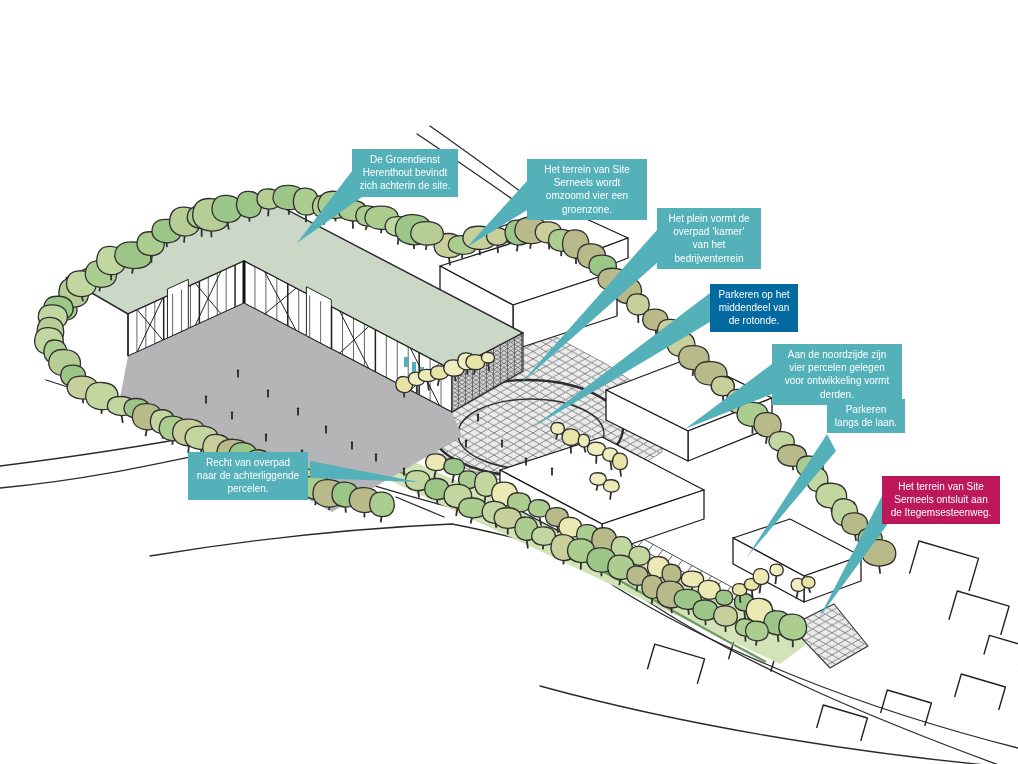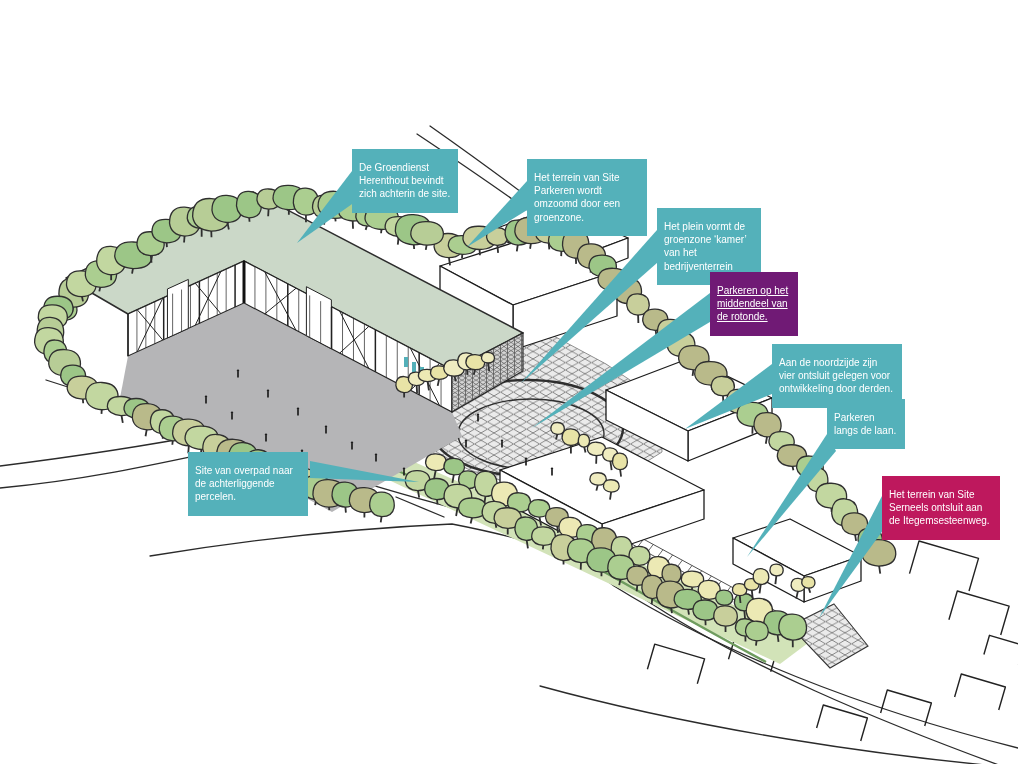--- a/index.html
+++ b/index.html
@@ -1,21 +1,21 @@
 <!DOCTYPE html>
 <html><head>
 <meta charset="utf-8">
 <title>Site plan</title>
 <style>
   html,body{margin:0;padding:0;background:#fff;}
   .stage{position:relative;width:1018px;height:764px;background:#fff;overflow:hidden;
          font-family:"Liberation Sans",sans-serif;}
   .stage svg{position:absolute;left:0;top:0;}
-  .ann{position:absolute;color:#fff;font-size:10px;line-height:1.32;padding:12px 7px;
-       background:#54b1ba;}
+  .ann{position:absolute;color:#fff;font-size:10px;line-height:1.32;padding:4px 7px;
+       background:#54b1ba;text-align:center;}
 </style>
 </head>
 <body>
 
 <div class="stage">
   <svg id="scene" width="1018" height="764" viewBox="0 0 1018 764">
       <defs>
         <pattern id="xh" width="13" height="7.4" patternUnits="userSpaceOnUse">
           <path d="M0,3.7 L6.5,0 L13,3.7 M0,3.7 L6.5,7.4 L13,3.7" stroke="#5d5d5d" stroke-width="0.7" fill="none"></path>
         </pattern>
@@ -506,21 +506,21 @@
         <polygon points="657,230 666,255 521,383" fill="#54b1ba"></polygon>
         <polygon points="710,293 720,316 532,428" fill="#54b1ba"></polygon>
         <polygon points="772,364 782,390 685,429" fill="#54b1ba"></polygon>
         <polygon points="827,434 836,451 747,557" fill="#54b1ba"></polygon>
         <polygon points="882,496 892,518 819,618" fill="#54b1ba"></polygon>
         <polygon points="310,461 310,478 419,482" fill="#54b1ba"></polygon>
       </g>
     </svg>
   <div id="labels">
       <div class="ann" style="left: 352px; top: 149px; width: 92px; background: rgb(84, 177, 186); color: rgb(255, 255, 255);">De Groendienst Herenthout bevindt zich achterin de site.</div>
-      <div class="ann" style="left: 527px; top: 159px; width: 106px; background: rgb(84, 177, 186); color: rgb(255, 255, 255);">Het terrein van Site Parkeren wordt omzoomd door een groenzone.</div>
-      <div class="ann" style="left: 657px; top: 208px; width: 90px; background: rgb(84, 177, 186); color: rgb(255, 255, 255);">Het plein vormt de groenzone ‘kamer’ van het bedrijventerrein</div>
-      <div class="ann" style="left: 710px; top: 272px; width: 74px; background: #701a75; color: rgb(255, 255, 255); text-decoration: underline;">Parkeren op het middendeel van de rotonde.</div>
-      <div class="ann" style="left: 772px; top: 344px; width: 116px; background: rgb(84, 177, 186); color: rgb(255, 255, 255);">Aan de noordzijde zijn vier ontsluit gelegen voor ontwikkeling door derden.</div>
+      <div class="ann" style="left: 527px; top: 159px; width: 106px; background: rgb(84, 177, 186); color: rgb(255, 255, 255);">Het terrein van Site Serneels wordt omzoomd vier een groenzone.</div>
+      <div class="ann" style="left: 657px; top: 208px; width: 90px; background: rgb(84, 177, 186); color: rgb(255, 255, 255);">Het plein vormt de overpad ‘kamer’ van het bedrijventerrein</div>
+      <div class="ann" style="left: 710px; top: 284px; width: 74px; background: #0369a1; color: rgb(255, 255, 255);">Parkeren op het middendeel van de rotonde.</div>
+      <div class="ann" style="left: 772px; top: 344px; width: 116px; background: rgb(84, 177, 186); color: rgb(255, 255, 255);">Aan de noordzijde zijn vier percelen gelegen voor ontwikkeling vormt derden.</div>
       <div class="ann" style="left: 827px; top: 399px; width: 64px; background: rgb(84, 177, 186); color: rgb(255, 255, 255);">Parkeren langs de laan.</div>
       <div class="ann" style="left: 882px; top: 476px; width: 104px; background: #be185d; color: rgb(255, 255, 255);">Het terrein van Site Serneels ontsluit aan de Itegemsesteenweg.</div>
-      <div class="ann" style="left: 188px; top: 452px; width: 106px; background: rgb(84, 177, 186); color: rgb(255, 255, 255);">Site van overpad naar de achterliggende percelen.</div>
+      <div class="ann" style="left: 188px; top: 452px; width: 106px; background: rgb(84, 177, 186); color: rgb(255, 255, 255);">Recht van overpad naar de achterliggende percelen.</div>
     </div>
 </div>
 
 </body></html>

